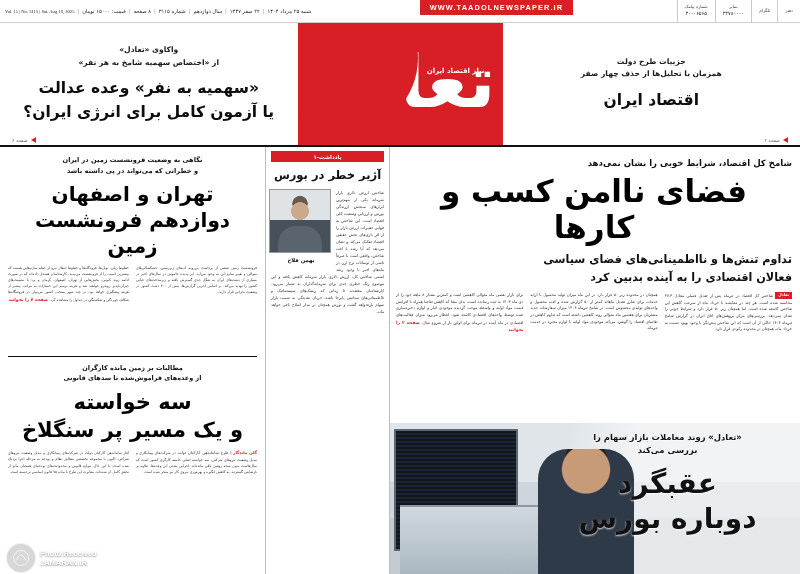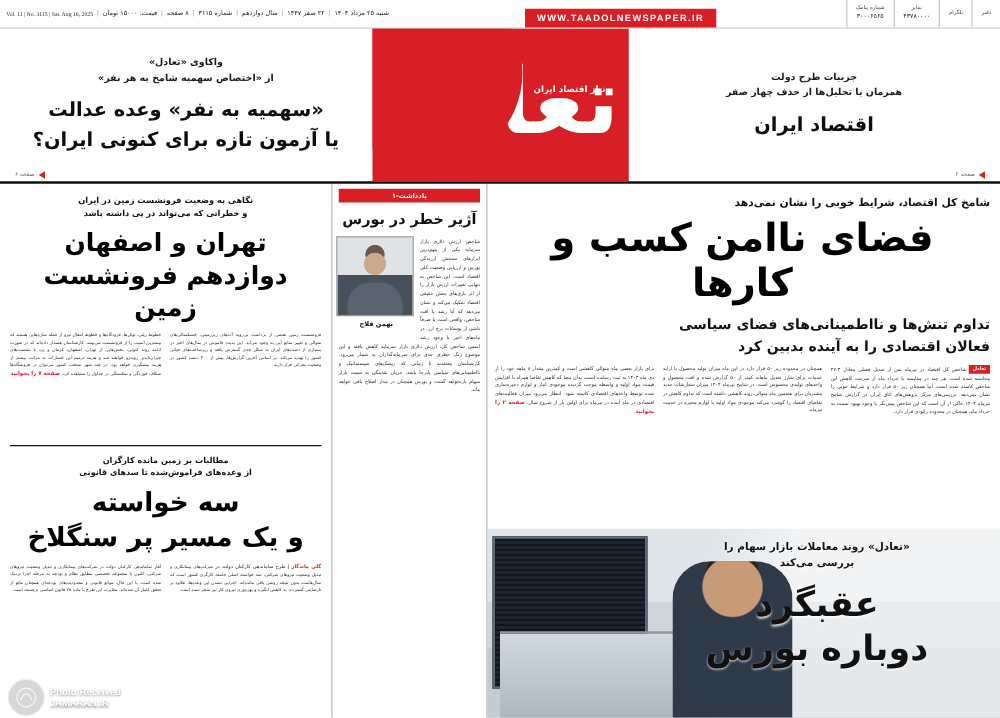--- a/index.html
+++ b/index.html
@@ -21,21 +21,21 @@
   .topbar-right{
     display:flex;direction:rtl;align-items:stretch;font-size:4.5px;
   }
   .tb-cell{
     border-left:1px solid #c9c9c9;padding:2px 7px;
     display:flex;flex-direction:column;justify-content:center;align-items:center;
     line-height:1.45;color:#333;white-space:nowrap;
   }
   .tb-cell .tb-k{font-size:4.3px;color:#444;}
   .tb-cell .tb-v{font-size:5px;color:#222;letter-spacing:.2px;}
-  .topbar-mid{flex:1;display:flex;align-items:flex-end;justify-content:center;position:relative;}
+  .topbar-mid{flex:1;display:flex;align-items:flex-start;justify-content:center;position:relative;}
   .site-url{
     background:#d81f26;color:#fff;font-size:7.4px;letter-spacing:1.1px;
     padding:3px 10px;direction:ltr;font-weight:bold;
     font-family:"Liberation Sans",sans-serif;
   }
   .topbar-left{
     display:flex;align-items:center;direction:rtl;font-size:5.2px;color:#222;
     padding:0 5px;white-space:nowrap;gap:3px;
   }
   .topbar-left .sep{color:#999;}
@@ -191,21 +191,21 @@
   }
   .pp-person{
     position:absolute;left:148px;bottom:0;width:96px;height:128px;
     background:
       radial-gradient(circle at 50% 16%, #c79a78 0 20%, rgba(199,154,120,0) 21%),
       radial-gradient(circle at 50% 8%, #2b2118 0 16%, rgba(43,33,24,0) 17%),
       linear-gradient(#2f3a49 0 100%);
     border-radius:30px 30px 0 0;
   }
   .pp-text{
-    position:absolute;right:24px;top:8px;width:245px;text-align:center;
+    position:absolute;right:10px;top:8px;width:245px;text-align:center;
     color:#111;text-shadow:0 1px 2px rgba(255,255,255,.85);
   }
   .pp-kicker{font-size:8.4px;font-weight:bold;line-height:1.6;margin-bottom:8px;}
   .pp-title{font-size:28px;font-weight:bold;line-height:1.25;letter-spacing:-.5px;}
 
   
   .watermark{
     position:absolute;left:6px;bottom:4px;display:flex;align-items:center;gap:4px;
     direction:ltr;opacity:.85;
   }
@@ -300,21 +300,21 @@
       <span class="logo-tag">نیاز اقتصاد ایران</span>
     </div>
 
     <div class="mast-side">
       <div class="kicker">
         <div>واکاوی «تعادل»</div>
         <div>از «اختصاص سهمیه شامخ به هر نفر»</div>
       </div>
       <div class="mast-head">
         <span>«سهمیه به نفر» وعده عدالت</span>
-        <span class="l2">یا آزمون تازه برای کنونی ایران؟</span>
+        <span class="l2">یا آزمون کامل برای انرژی ایران؟</span>
       </div>
       <div class="readmore l">
         <span class="tri"></span>
         <span>صفحه ۶</span>
       </div>
     </div>
   </div>
 
   <div class="body">
 

